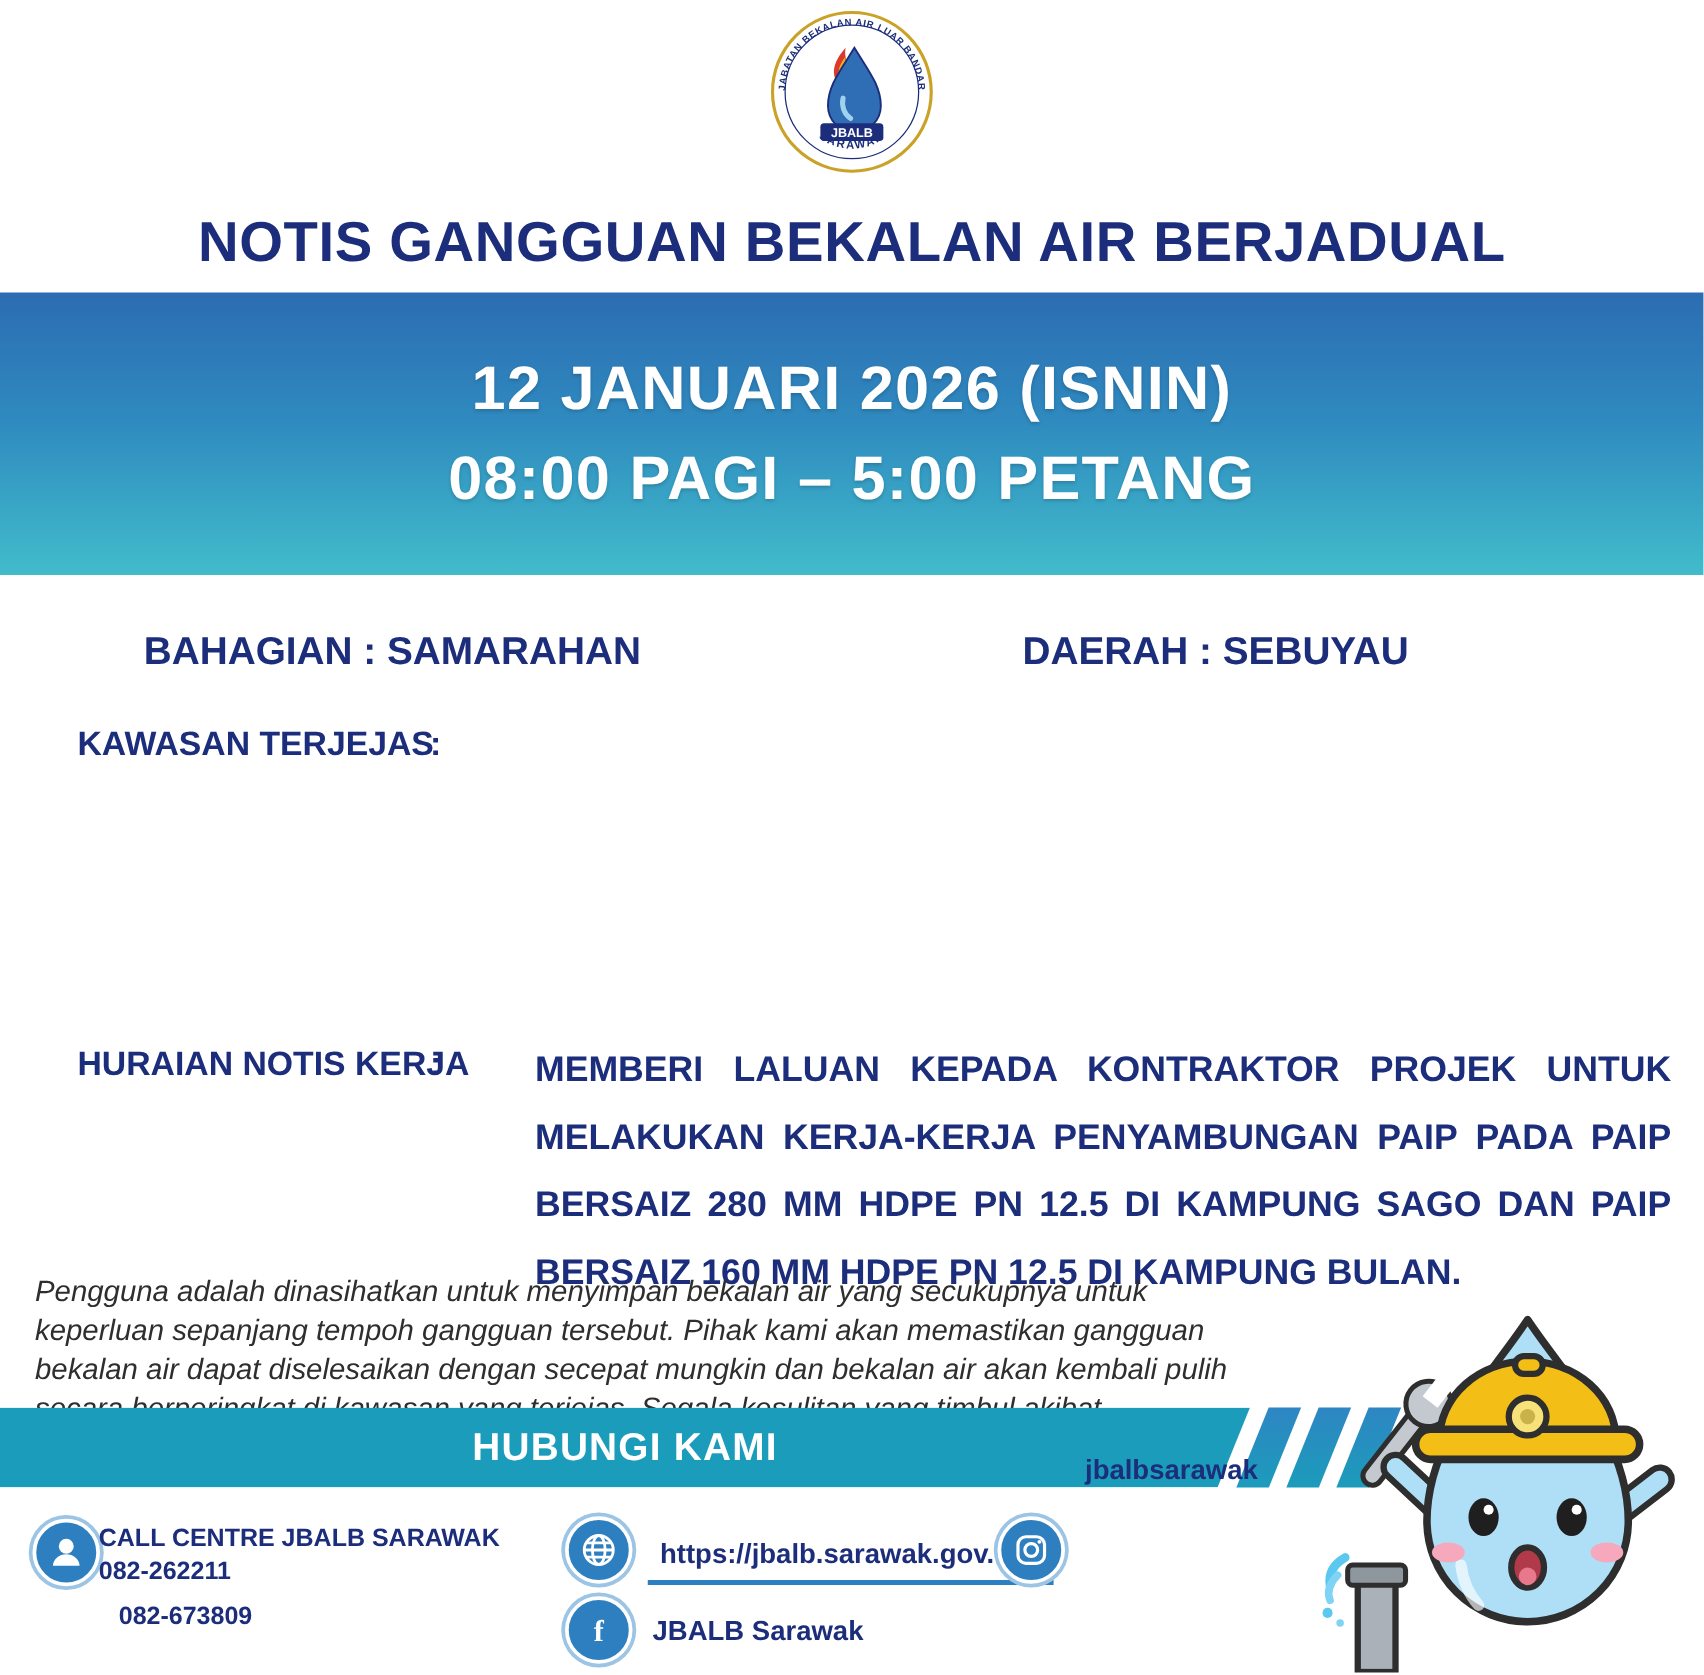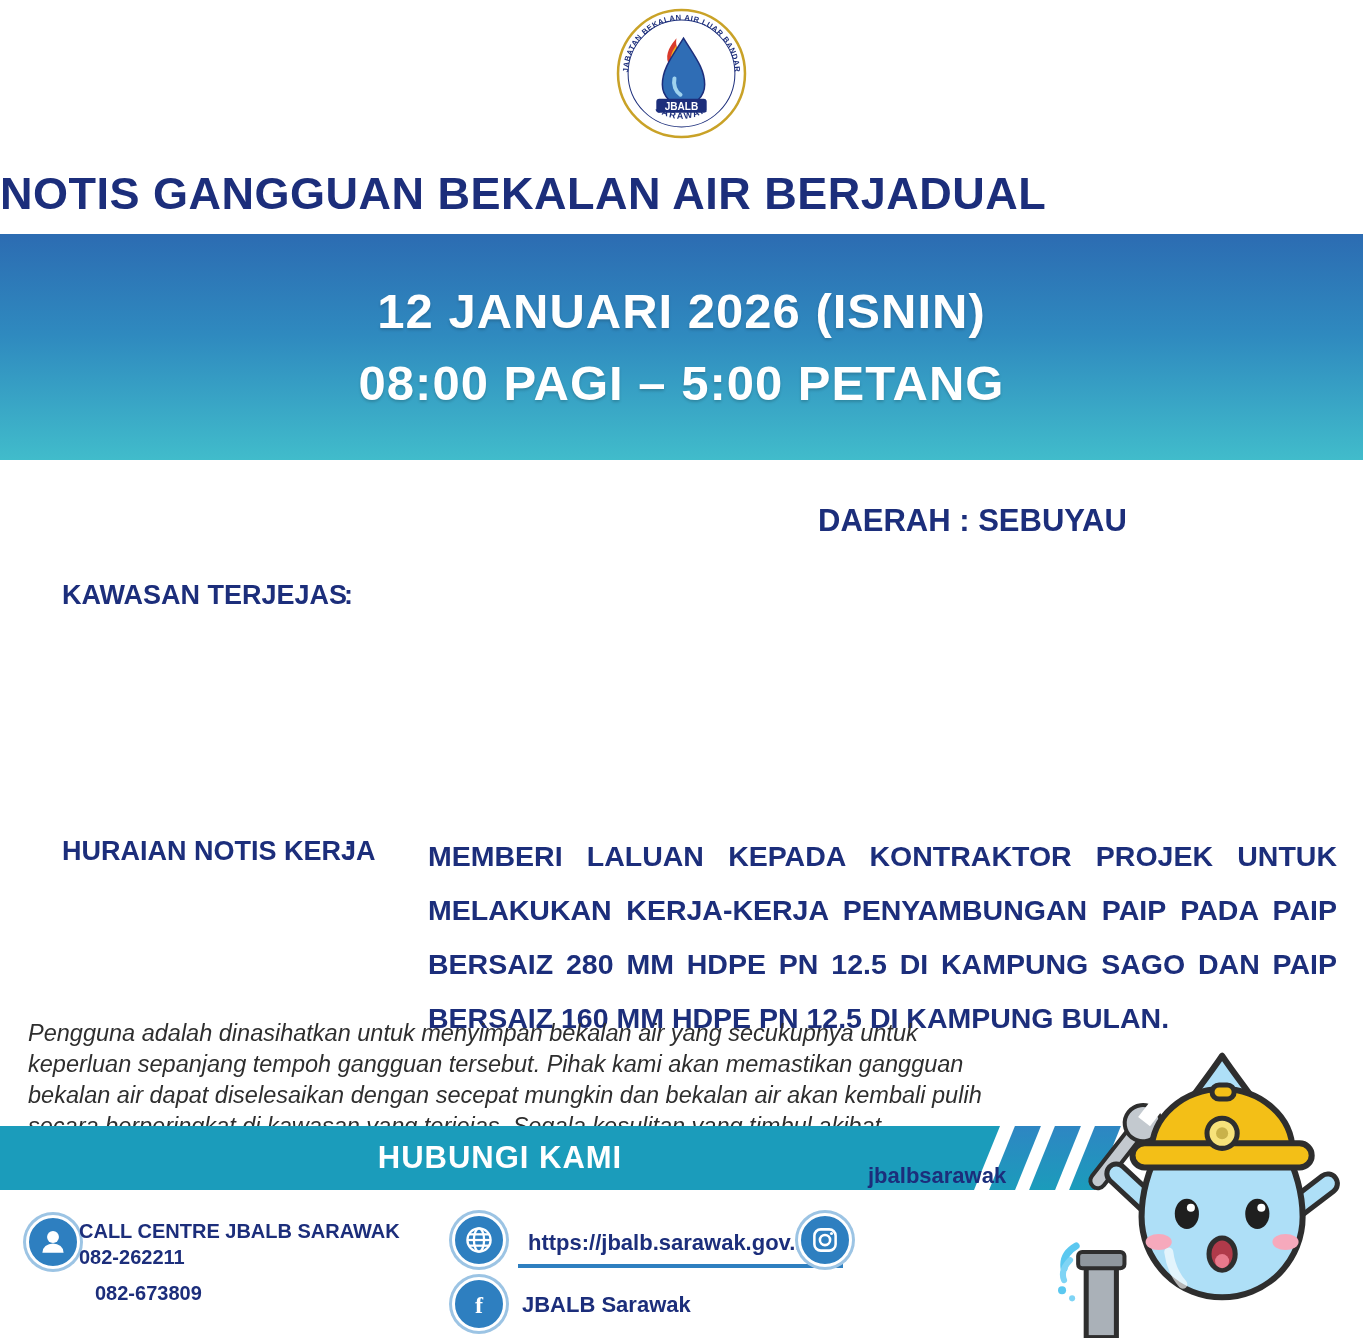--- a/index.html
+++ b/index.html
@@ -3,21 +3,21 @@
 <meta charset="utf-8">
 <style>
   * { margin:0; padding:0; box-sizing:border-box; }
   html,body { background:#ffffff; }
   body { font-family:"Liberation Sans", sans-serif; }
   .poster { position:relative; width:1363px; height:1340px; background:#ffffff; overflow:hidden; }
   .abs { position:absolute; }
 
   .logo-wrap { left:616px; top:8px; width:131px; height:131px; }
 
-  .title { left:0; top:168px; width:100%; text-align:left;
+  .title { left:0; top:168px; width:100%; text-align:center;
            font-size:45px; font-weight:bold; color:#1c2e7b; letter-spacing:.5px; }
 
   .banner { left:0; top:234px; width:100%; height:226px;
             background:linear-gradient(180deg,#2c6cb2 0%, #2f8abf 45%, #41bccb 100%);
             display:flex; flex-direction:column; justify-content:center; align-items:center; gap:16px; }
   .banner-line { color:#ffffff; font-size:49px; font-weight:bold; letter-spacing:1px;
                  text-shadow:0 2px 3px rgba(0,0,0,.18); }
 
   .region-bahagian { left:115px; top:503px; font-size:31px; font-weight:bold; color:#1c2e7b; }
   .region-daerah   { left:818px; top:503px; font-size:31px; font-weight:bold; color:#1c2e7b; }
@@ -86,20 +86,21 @@
     </svg>
   </div>
 
   <div class="abs title">NOTIS GANGGUAN BEKALAN AIR BERJADUAL</div>
 
   <div class="abs banner">
     <div class="banner-line">12 JANUARI 2026 (ISNIN)</div>
     <div class="banner-line">08:00 PAGI – 5:00 PETANG</div>
   </div>
 
+  <div class="abs region-bahagian">BAHAGIAN : SAMARAHAN</div>
   <div class="abs region-daerah">DAERAH : SEBUYAU</div>
 
   <div class="abs sec-label kawasan-label">KAWASAN TERJEJAS</div>
   <div class="abs sec-colon kawasan-colon">:</div>
 
   <div class="abs sec-label huraian-label">HURAIAN NOTIS KERJA</div>
   <div class="abs sec-colon huraian-colon">:</div>
   <div class="abs sec-body huraian-body">MEMBERI LALUAN KEPADA KONTRAKTOR PROJEK UNTUK MELAKUKAN KERJA-KERJA PENYAMBUNGAN PAIP PADA PAIP BERSAIZ 280 MM HDPE PN 12.5 DI KAMPUNG SAGO DAN PAIP BERSAIZ 160 MM HDPE PN 12.5 DI KAMPUNG BULAN.</div>
 
   <div class="abs advisory">Pengguna adalah dinasihatkan untuk menyimpan bekalan air yang secukupnya untuk keperluan sepanjang tempoh gangguan tersebut. Pihak kami akan memastikan gangguan bekalan air dapat diselesaikan dengan secepat mungkin dan bekalan air akan kembali pulih secara berperingkat di kawasan yang terjejas. Segala kesulitan yang timbul akibat gangguan ini adalah sangat dikesali.</div>

